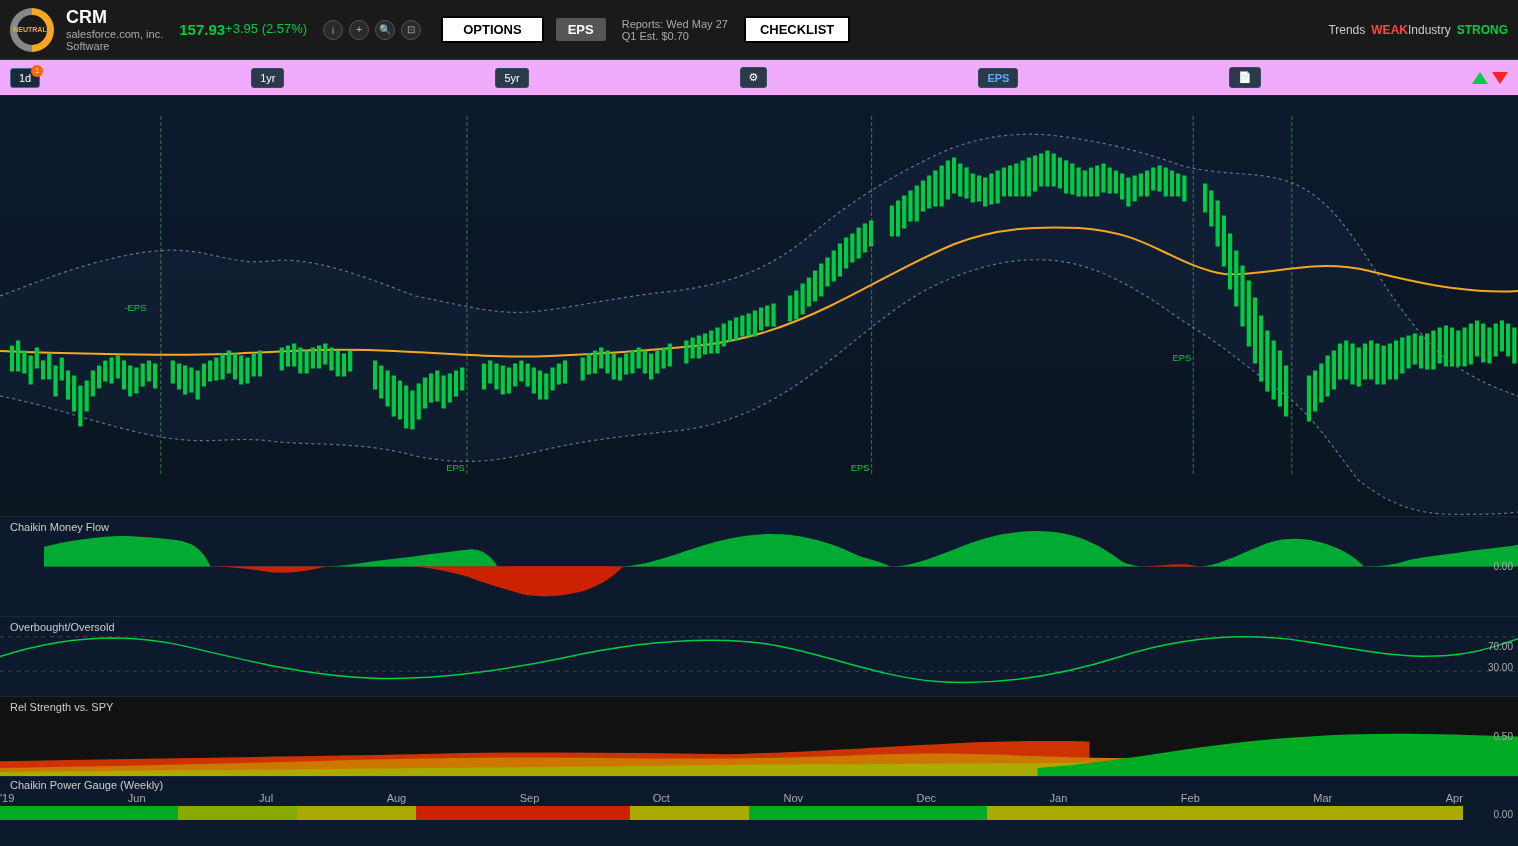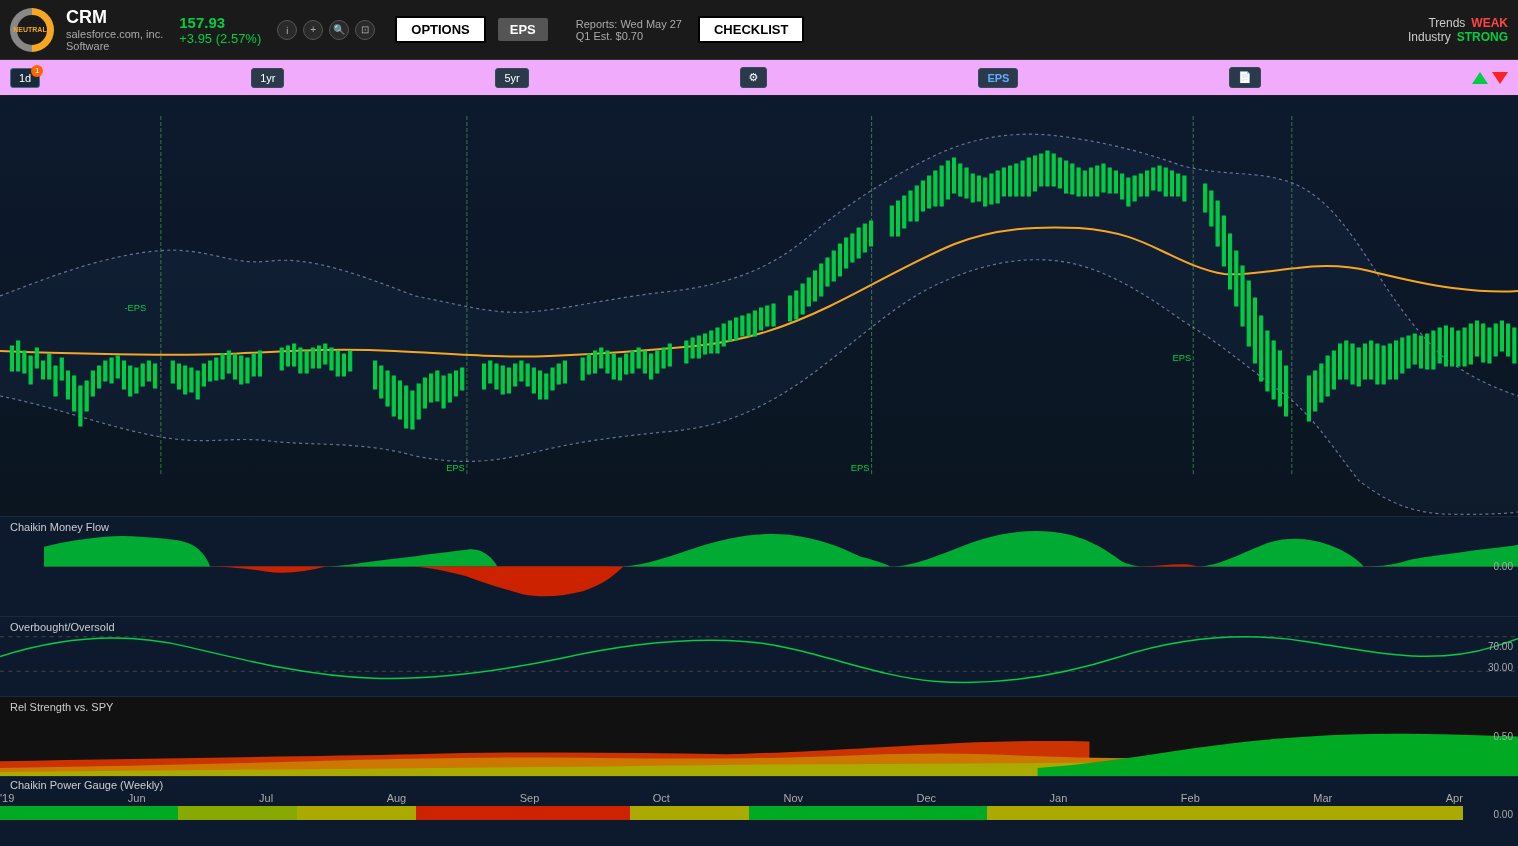--- a/index.html
+++ b/index.html
@@ -68,21 +68,21 @@
       font-size: 11px;
       color: #aaa;
     }
     .sector {
       font-size: 11px;
       color: #aaa;
     }
 
     .price-info {
       display: flex;
-      flex-direction: column;
+      flex-direction: row;
       margin-left: 4px;
     }
     .price-main {
       font-size: 15px;
       font-weight: bold;
       color: #00cc44;
     }
     .price-change {
       font-size: 13px;
       color: #00cc44;
@@ -106,63 +106,63 @@
       font-size: 10px;
       color: #aaa;
     }
 
     .btn-options {
       background: #fff;
       color: #000;
       border: 2px solid #000;
       font-weight: bold;
       font-size: 13px;
-      padding: 4px 14px;
+      padding: 4px 20px;
       cursor: pointer;
       border-radius: 2px;
       margin-left: 8px;
     }
     .btn-eps {
       background: #555;
       color: #fff;
       border: none;
       font-weight: bold;
       font-size: 13px;
       padding: 4px 12px;
       cursor: pointer;
       border-radius: 2px;
     }
 
     .reports-section {
       display: flex;
       flex-direction: column;
       color: #aaa;
       font-size: 11px;
-      margin-left: 16px;
+      margin-left: 4px;
     }
     .reports-line1 { color: #aaa; }
     .reports-line2 { color: #aaa; }
 
     .btn-checklist {
       background: #fff;
       color: #000;
       border: 2px solid #000;
       font-weight: bold;
       font-size: 13px;
       padding: 4px 14px;
       cursor: pointer;
       border-radius: 2px;
       margin-left: 4px;
     }
 
     .spacer { flex: 1; }
 
     .trends-section {
       display: flex;
-      flex-direction: column;
+      flex-direction: row;
       align-items: flex-end;
       font-size: 12px;
     }
     .trends-line {
       display: flex;
       gap: 6px;
     }
     .trends-label { color: #ccc; }
     .trends-weak { color: #ff4444; font-weight: bold; }
     .trends-strong { color: #00cc44; font-weight: bold; }

